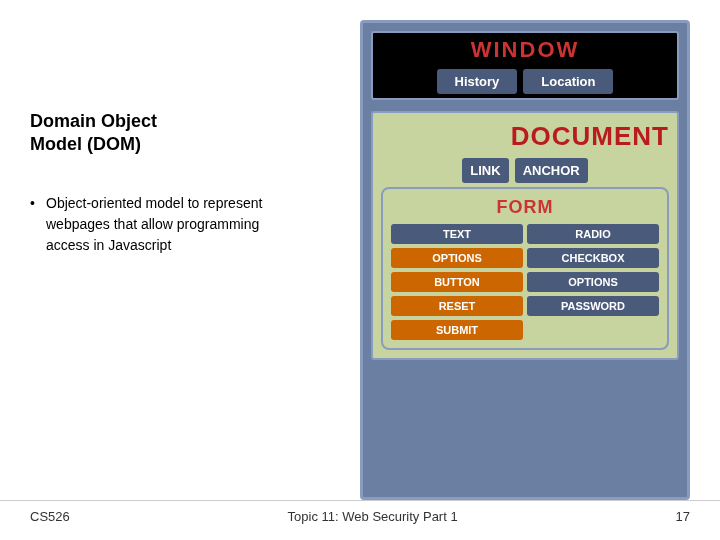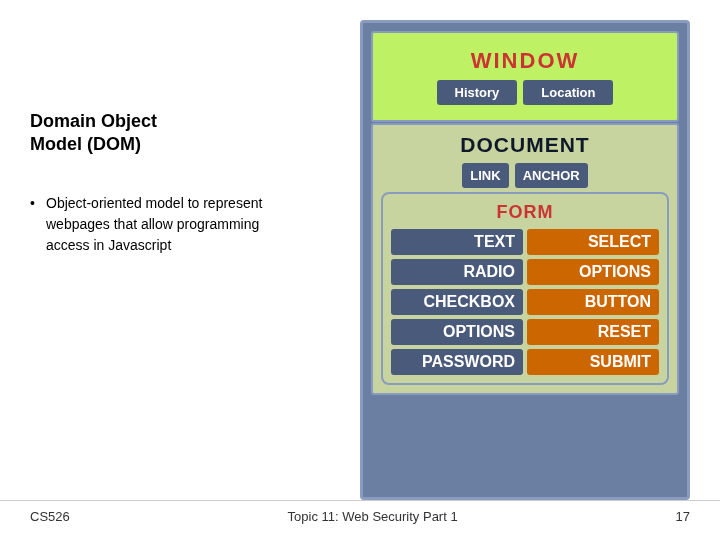--- a/index.html
+++ b/index.html
@@ -72,25 +72,25 @@
       width: 330px;
       height: 480px;
       background: #6b7fa3;
       border: 3px solid #8a9bc0;
       border-radius: 4px;
       padding: 8px;
     }
 
     
     .window-box {
-      background: #bef264;
+      background: #000000;
       border: 2px solid #8a9bc0;
       border-radius: 3px;
-      padding: 15px;
-      margin-bottom: 1px;
+      padding: 4px;
+      margin-bottom: 11px;
     }
 
     .window-title {
       text-align: center;
       font-size: 22px;
       font-weight: bold;
       color: #cc3333;
       letter-spacing: 2px;
       margin-bottom: 6px;
     }
@@ -114,24 +114,24 @@
     
     .document-box {
       background: #c8d4a0;
       border: 2px solid #8a9bc0;
       border-radius: 3px;
       padding: 8px;
       margin-bottom: 4px;
     }
 
     .document-title {
-      text-align: center;
-      font-size: 21px;
-      font-weight: bold;
-      color: #0f172a;
+      text-align: right;
+      font-size: 26px;
+      font-weight: bold;
+      color: #b91c1c;
       letter-spacing: 1px;
       margin-bottom: 6px;
     }
 
     .doc-buttons {
       display: flex;
       gap: 6px;
       justify-content: center;
     }
 
@@ -165,25 +165,25 @@
 
     .form-grid {
       display: grid;
       grid-template-columns: 1fr 1fr;
       gap: 4px;
     }
 
     .form-btn {
       background: #4a5a7a;
       color: #fff;
-      font-size: 16px;
+      font-size: 11px;
       font-weight: bold;
       padding: 4px 8px;
       border-radius: 3px;
-      text-align: right;
+      text-align: center;
     }
 
     .form-btn.orange {
       background: #cc6600;
     }
   </style>
 </head>
 <body>
 
 <div class="left-content">
@@ -210,21 +210,20 @@
     <div class="document-title">DOCUMENT</div>
     <div class="doc-buttons">
       <div class="doc-btn">LINK</div>
       <div class="doc-btn">ANCHOR</div>
     </div>
 
     <div class="form-box">
       <div class="form-title">FORM</div>
       <div class="form-grid">
         <div class="form-btn">TEXT</div>
-        <div class="form-btn orange">SELECT</div>
         <div class="form-btn">RADIO</div>
         <div class="form-btn orange">OPTIONS</div>
         <div class="form-btn">CHECKBOX</div>
         <div class="form-btn orange">BUTTON</div>
         <div class="form-btn">OPTIONS</div>
         <div class="form-btn orange">RESET</div>
         <div class="form-btn">PASSWORD</div>
         <div class="form-btn orange">SUBMIT</div>
       </div>
     </div>

